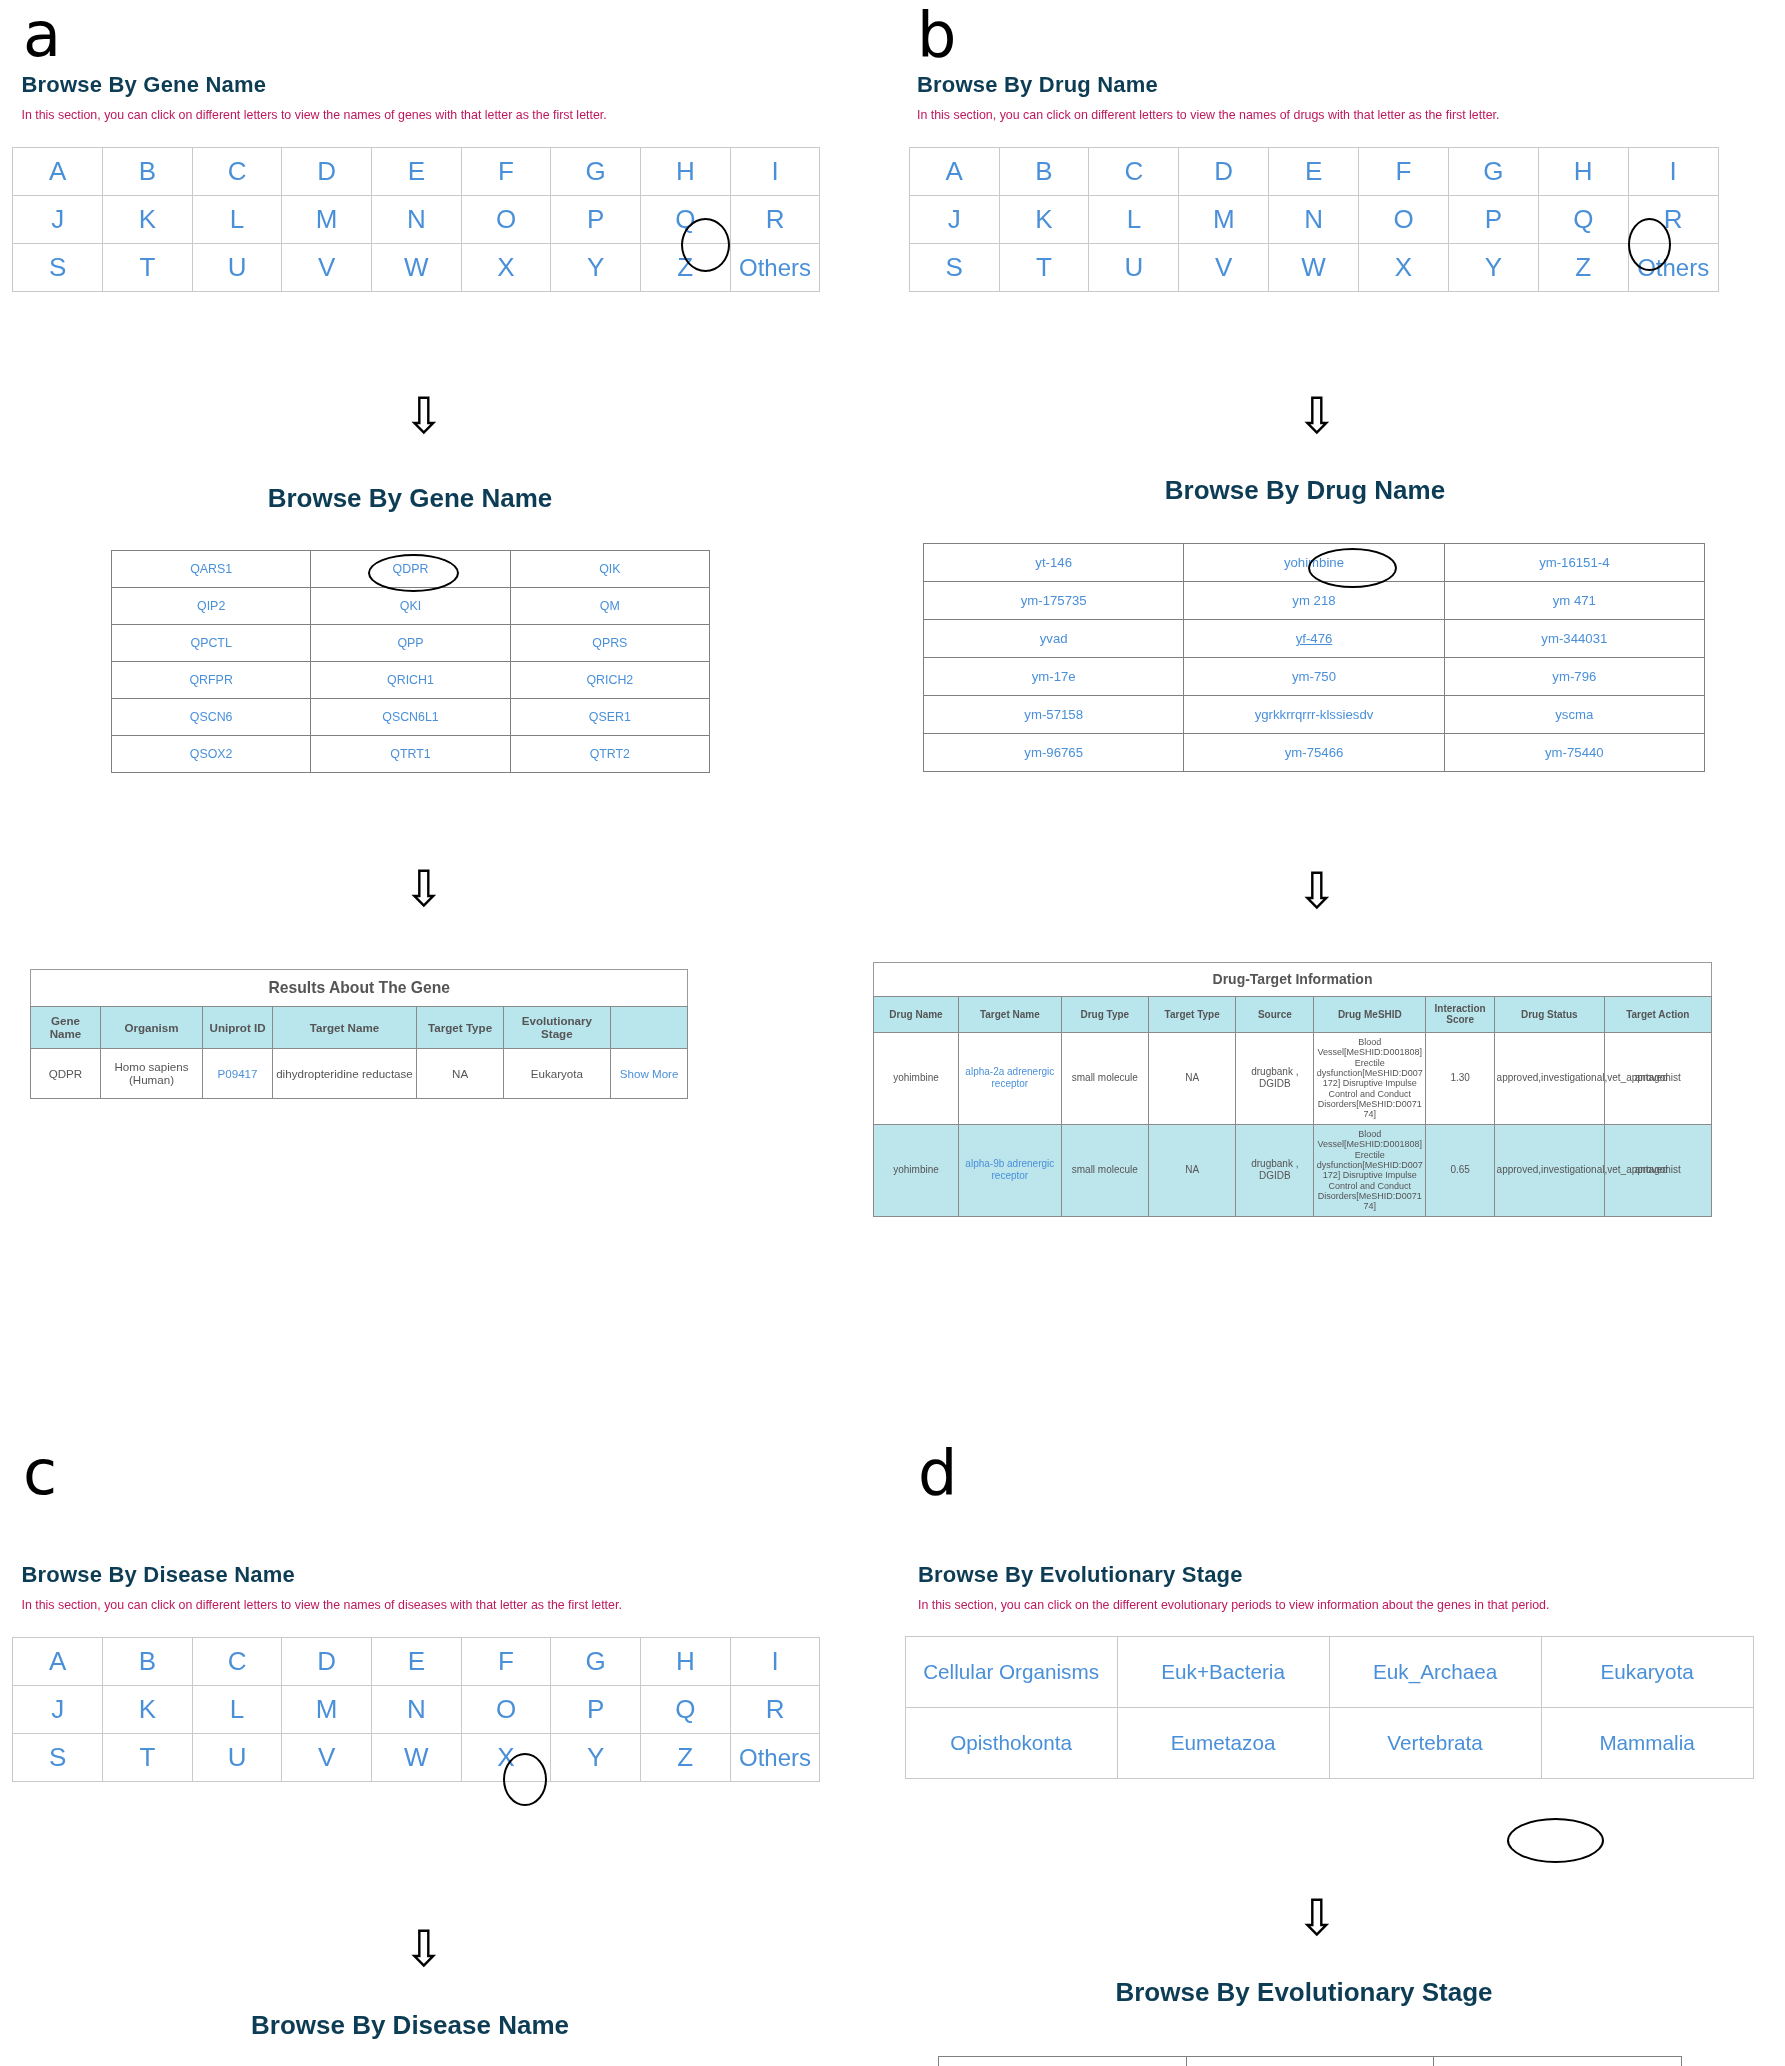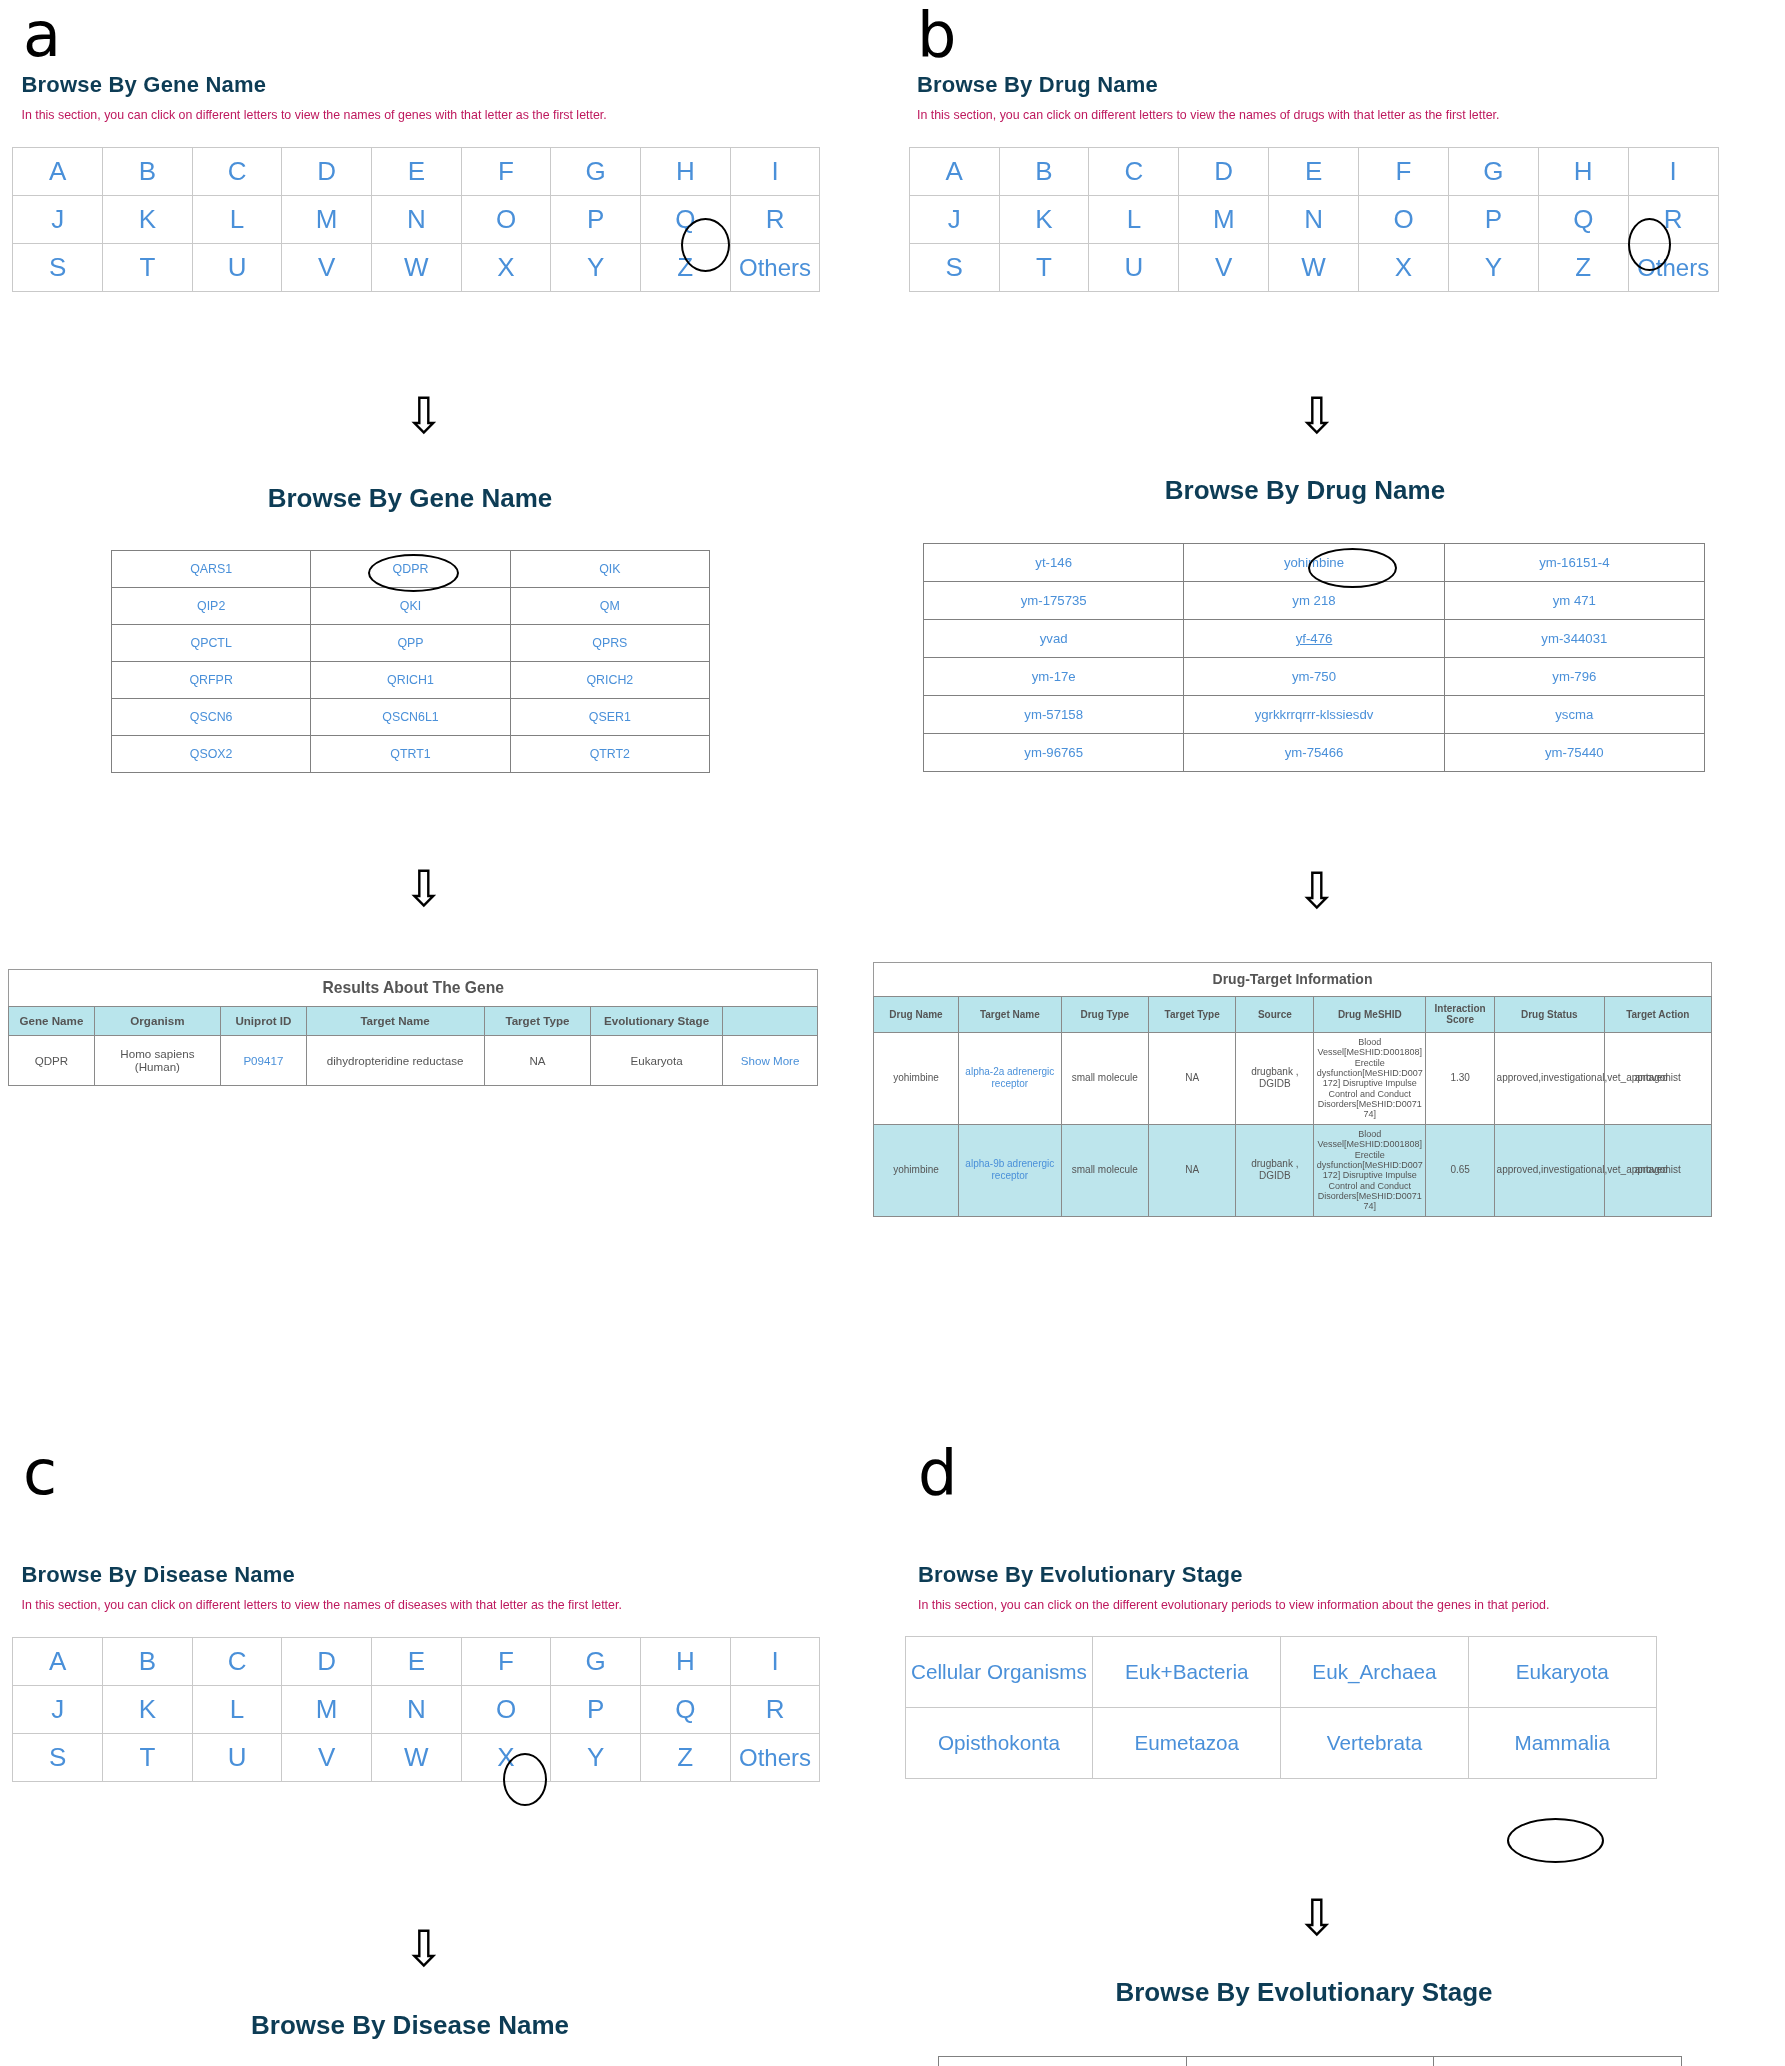--- a/index.html
+++ b/index.html
@@ -154,21 +154,21 @@
             <td style="height: 34px; font-size: 12.4px;">QTRT2</td>
           </tr>
         </tbody>
     </table>
   </div>
   <div class="circ" style="left:368px;top:554px;width:87px;height:34px;"></div>
 
   <div class="arrow" style="left:403px;top:864px;">⇩</div>
 
   <div style="position:absolute;left:8.3px;top:969px;width:810px;">
-    <table class="data" style="width:810px;">
+    <table class="data" style="width:658px;margin-left:22px;">
       <caption style="font-size:15.7px;padding:9px 0;">Results About The Gene</caption>
       <thead>
           <tr id="a-th">
             <th style="font-size: 11.6px; padding: 7.4px 2.5px; width: 62px;">Gene Name</th>
             <th style="font-size: 11.6px; padding: 7.4px 2.5px; width: 95px;">Organism</th>
             <th style="font-size: 11.6px; padding: 7.4px 2.5px; width: 62px;">Uniprot ID</th>
             <th style="font-size: 11.6px; padding: 7.4px 2.5px; width: 136px;">Target Name</th>
             <th style="font-size: 11.6px; padding: 7.4px 2.5px; width: 79px;">Target Type</th>
             <th style="font-size: 11.6px; padding: 7.4px 2.5px; width: 99px;">Evolutionary Stage</th>
             <th style="font-size: 11.6px; padding: 7.4px 2.5px; width: 70px;"></th>
@@ -380,21 +380,21 @@
 </div>
 
 <div class="panel" style="left:893px;top:1405px;width:893px;height:1209px;">
 
   <div class="panel-letter" style="left:25px;top:37px;">d</div>
 
   <div class="sec-title" style="position:absolute;left:25px;top:157px;">Browse By Evolutionary Stage</div>
   <div class="sec-sub" style="position:absolute;left:25px;top:193px;">In this section, you can click on the different evolutionary periods to view information about the genes in that period.</div>
 
   <div style="position:absolute;left:11.6px;top:231px;width:798px;">
-    <table class="grid" style="width:752px;">
+    <table class="grid" style="width:849px;">
       <tbody id="d-stages">
           <tr>
             <td style="height: 70px; font-size: 20.7px; padding: 0px 4.1px;">Cellular Organisms</td>
             <td style="height: 70px; font-size: 20.7px; padding: 0px 4.1px;">Euk+Bacteria</td>
             <td style="height: 70px; font-size: 20.7px; padding: 0px 4.1px; margin-top: 33px;">Euk_Archaea</td>
             <td style="height: 70px; font-size: 20.7px; padding: 0px 4.1px;">Eukaryota</td>
           </tr>
           <tr>
             <td style="height: 70px; font-size: 20.7px; padding: 0px 4.1px;">Opisthokonta</td>
             <td style="height: 70px; font-size: 20.7px; padding: 0px 4.1px;">Eumetazoa</td>

